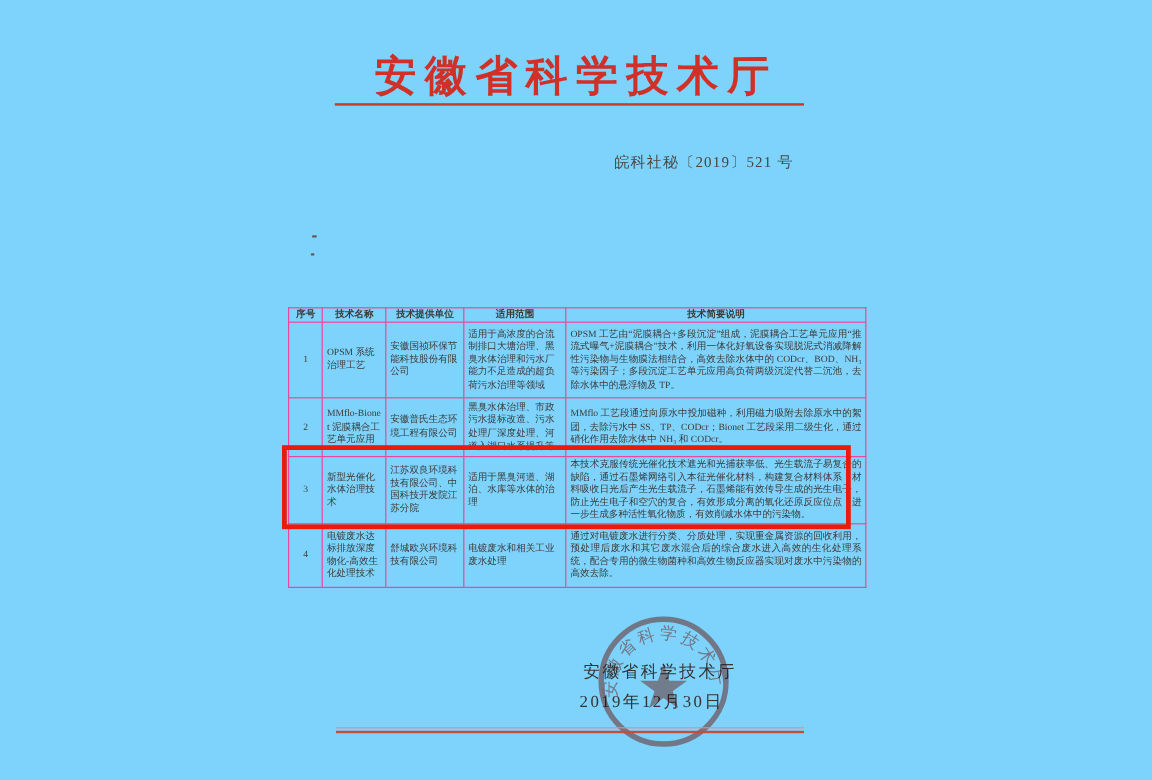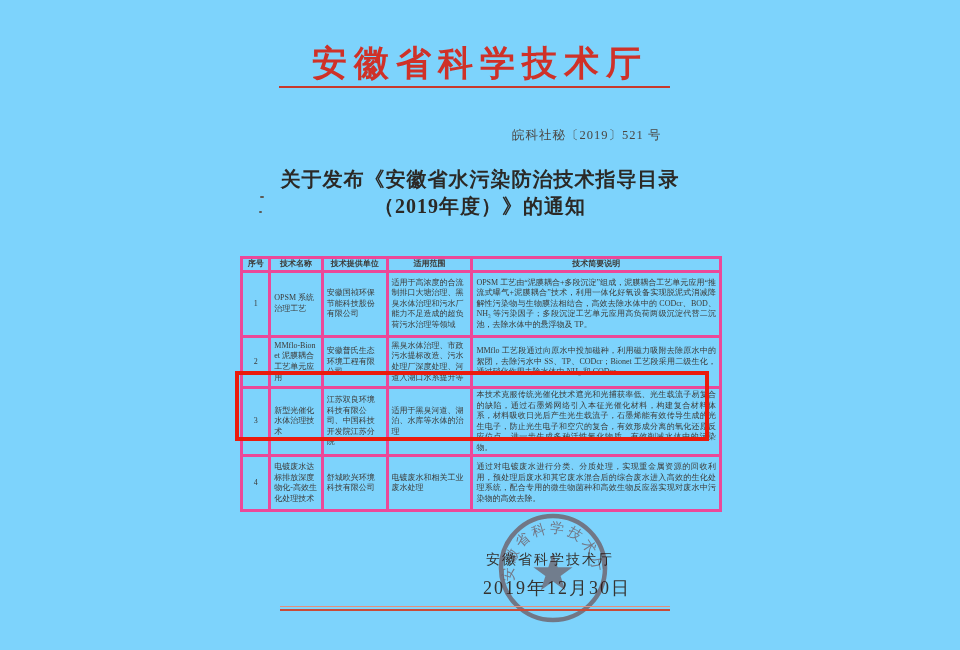--- a/index.html
+++ b/index.html
@@ -8,32 +8,32 @@
   
   .agency{position:absolute;top:40px;left:0;width:100%;text-align:center;
           font-size:35px;font-weight:bold;color:#cf3128;letter-spacing:7px;}
   .red-rule{position:absolute;top:86px;left:279px;width:391px;height:2px;background:#c8392c;}
   .docno{position:absolute;top:127px;left:512px;font-size:12.5px;color:#4a4642;letter-spacing:1px;}
   .title{position:absolute;top:166px;left:0;width:100%;text-align:center;
          font-size:20px;font-weight:bold;color:#2b2926;line-height:27px;letter-spacing:1px;}
   
   .tbl{position:absolute;left:240px;top:256px;width:482px;border-collapse:collapse;
        table-layout:fixed;font-size:8px;color:#3c3a37;}
-  .tbl th,.tbl td{border:3px solid #ec4899;padding:1px 3px;vertical-align:middle;
+  .tbl th,.tbl td{border:1px solid #ec4899;padding:1px 3px;vertical-align:middle;
        word-break:break-all;line-height:1.32;}
   .tbl th{font-weight:bold;height:11px;text-align:center;padding:0 1px;}
   .c-no{text-align:center;}
   .c-sum{text-align:justify;margin-left:32px;}
   tr.r1 td{height:60px;} tr.r2 td{height:46px;} tr.r3 td{height:52px;} tr.r4 td{height:50px;}
   
   .hlbox{position:absolute;left:235px;top:371px;width:466px;height:62px;
          border:4px solid #ea1b0d;box-sizing:content-box;pointer-events:none;}
   .attach{position:absolute;top:506px;left:305px;font-size:14px;color:#353330;letter-spacing:0.5px;}
   .signer{position:absolute;top:551px;left:486px;font-size:14px;color:#353330;letter-spacing:2px;}
-  .sdate{position:absolute;top:576px;left:483px;font-size:18px;color:#353330;letter-spacing:2px;}
+  .sdate{position:absolute;top:576px;left:483px;font-size:14px;color:#353330;letter-spacing:2px;}
   .seal{position:absolute;left:498px;top:513px;width:110px;height:110px;
         mix-blend-mode:multiply;opacity:0.88;}
   .bottom-rule{position:absolute;left:280px;top:606px;width:390px;height:2px;
         border-top:1px solid #e2907f;border-bottom:2px solid #c94b38;}
   .speck{position:absolute;background:#5d5a56;border-radius:1px;}
   .sp1{left:260px;top:196px;width:4px;height:2px;}
   .sp2{left:259px;top:211px;width:3px;height:2px;}
 </style>
 </head>
 <body>
@@ -41,24 +41,20 @@
 <div class="page">
 
   <div class="agency">安徽省科学技术厅</div>
   <div class="red-rule"></div>
 
   <div class="speck sp1"></div>
   <div class="speck sp2"></div>
 
   <div class="docno">皖科社秘〔2019〕521 号</div>
 
-  <div class="title">
-    <span style="display:block">关于发布《安徽省水污染防治技术指导目录</span>
-    <span style="display:block">（2019年度）》的通知</span>
-  </div>
 
   <table class="tbl">
     <colgroup>
       <col style="width:28px">
         <col style="width:52px">
         <col style="width:64px">
       <col style="width:84px">
         <col style="width:246px">
     </colgroup>
     <thead>

